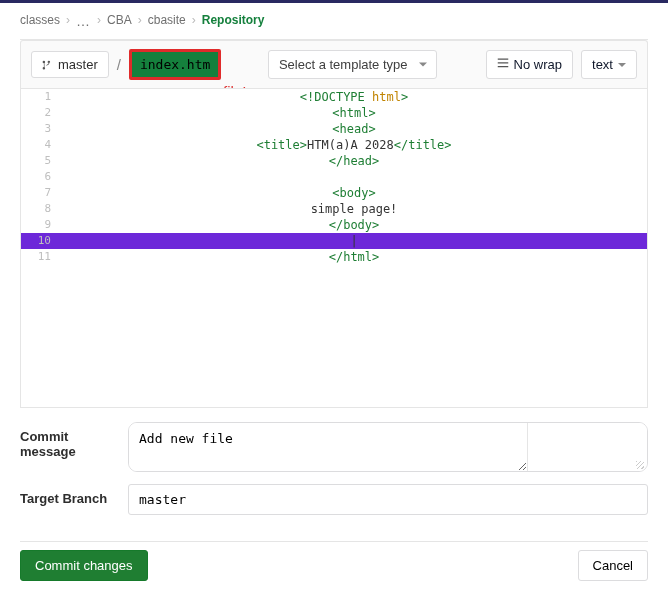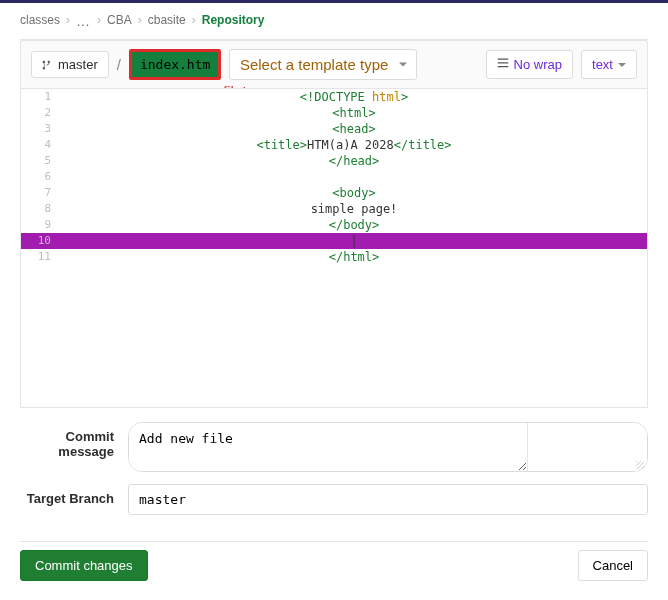--- a/index.html
+++ b/index.html
@@ -11,41 +11,41 @@
 .breadcrumbs .sep { color: #bbb; }
 .breadcrumbs .dots { color: #707070; font-size: 14px; letter-spacing: 1px; cursor: pointer; }
 .breadcrumbs .current { font-weight: 600; color: #15803d; }
 h1.title { font-size: 18px; font-weight: 600; margin: 14px 0 10px; }
 .annotation { position: absolute; color: #d33; font-size: 15px; font-weight: 500; left: 128px; top: 43px; pointer-events: none; text-decoration: underline; }
 .relbox { position: relative; }
 .toolbar { display: flex; align-items: center; gap: 8px; padding: 8px 10px; border: 1px solid #e5e5e5; border-bottom: none; border-radius: 3px 3px 0 0; background: #fafafa; }
 .pill { display: inline-flex; align-items: center; gap: 6px; background: #fff; border: 1px solid #dcdcde; border-radius: 3px; padding: 5px 10px; font-size: 13px; color: #2e2e2e; }
 .slash { color: #888; font-size: 15px; }
 .file-input { border: 3px solid #e02b2b; border-radius: 2px; padding: 5px 8px; font-family: Menlo, Consolas, monospace; font-size: 13px; width: 92px; background: #15803d; }
-.select-tpl { background: #fff; border: 1px solid #dcdcde; border-radius: 3px; padding: 6px 28px 6px 10px; font-size: 15px; color: #a16207; position: relative; min-width: 130px; }
+.select-tpl { background: #fff; border: 1px solid #dcdcde; border-radius: 3px; padding: 6px 28px 6px 10px; font-size: 13px; color: #404040; position: relative; min-width: 130px; margin-left: 39px; }
 .select-tpl::after { content: ""; position: absolute; right: 9px; top: 50%; transform: translateY(-30%); border: 4px solid transparent; border-top-color: #888; }
 .spacer { flex: 1; }
-.btn-plain { background: #fff; border: 1px solid #dcdcde; border-radius: 3px; padding: 6px 10px; font-size: 13px; color: #6d28d9; display: inline-flex; align-items: center; gap: 5px; }
+.btn-plain { background: #fff; border: 1px solid #dcdcde; border-radius: 3px; padding: 6px 10px; font-size: 13px; color: #0f172a; display: inline-flex; align-items: center; gap: 5px; }
 .btn-plain .caret { border: 4px solid transparent; border-top-color: #888; display: inline-block; transform: translateY(2px); }
 .wrap-icon svg { width: 12px; height: 12px; }
 .editor { border: 1px solid #e5e5e5; height: 320px; overflow: auto; background: #fff; font-family: Menlo, Consolas, monospace; font-size: 12px; position: relative; }
 .line { display: flex; }
 .gutter { width: 40px; text-align: right; padding-right: 10px; color: #bfbfbf; user-select: none; font-size: 11px; line-height: 16px; }
 .code { flex: 1; line-height: 16px; white-space: pre; text-align: center; }
-.line.hl { background: #a21caf; }
+.line.hl { background: #6d28d9; }
 .tok-tag { color: #1e7e34; }
 .tok-doctype { color: #1e7e34; }
 .tok-attr { color: #c18401; }
 .tok-text { color: #333; }
 .cursor-line .code::before { content: "|"; color: #333; }
 .form { padding: 14px 0; }
 .form-row { display: flex; align-items: flex-start; margin-bottom: 12px; }
-.form-label { width: 108px; text-align: right; padding-right: 14px; font-size: 13px; font-weight: 600; color: #2e2e2e; padding-top: 7px; }
+.form-label { width: 108px; text-align: left; padding-right: 14px; font-size: 13px; font-weight: 600; color: #2e2e2e; padding-top: 7px; }
 .form-field { flex: 1; }
-.commit-msg { display: flex; border: 1px solid #dcdcde; border-radius: 14px; overflow: hidden; }
+.commit-msg { display: flex; border: 1px solid #dcdcde; border-radius: 9px; overflow: hidden; }
 .commit-msg textarea { flex: 1; border: none; padding: 8px 10px; font-family: Menlo, Consolas, monospace; font-size: 13px; resize: vertical; height: 48px; outline: none; }
 .commit-side { width: 120px; border-left: 1px solid #e5e5e5; background: #fff; position: relative; }
 .commit-side::after { content: ""; position: absolute; right: 3px; bottom: 2px; width: 8px; height: 8px; background: repeating-linear-gradient(135deg,#ccc 0 1px,transparent 1px 3px); }
 .text-input { width: 100%; border: 1px solid #dcdcde; border-radius: 3px; padding: 7px 10px; font-family: Menlo, Consolas, monospace; font-size: 13px; }
 .actions { display: flex; gap: 8px; padding: 8px 0 20px; border-top: 1px solid #e5e5e5; }
 .btn-primary { background: #1f7e32; color: #fff; border: 1px solid #167a2b; border-radius: 3px; padding: 7px 14px; font-size: 13px; font-weight: 500; }
 .btn-cancel { margin-left: auto; background: #fff; border: 1px solid #dcdcde; border-radius: 3px; padding: 7px 14px; font-size: 13px; }
 .branch-icon { display: inline-block; width: 10px; height: 12px; }
 </style>
 </head>

